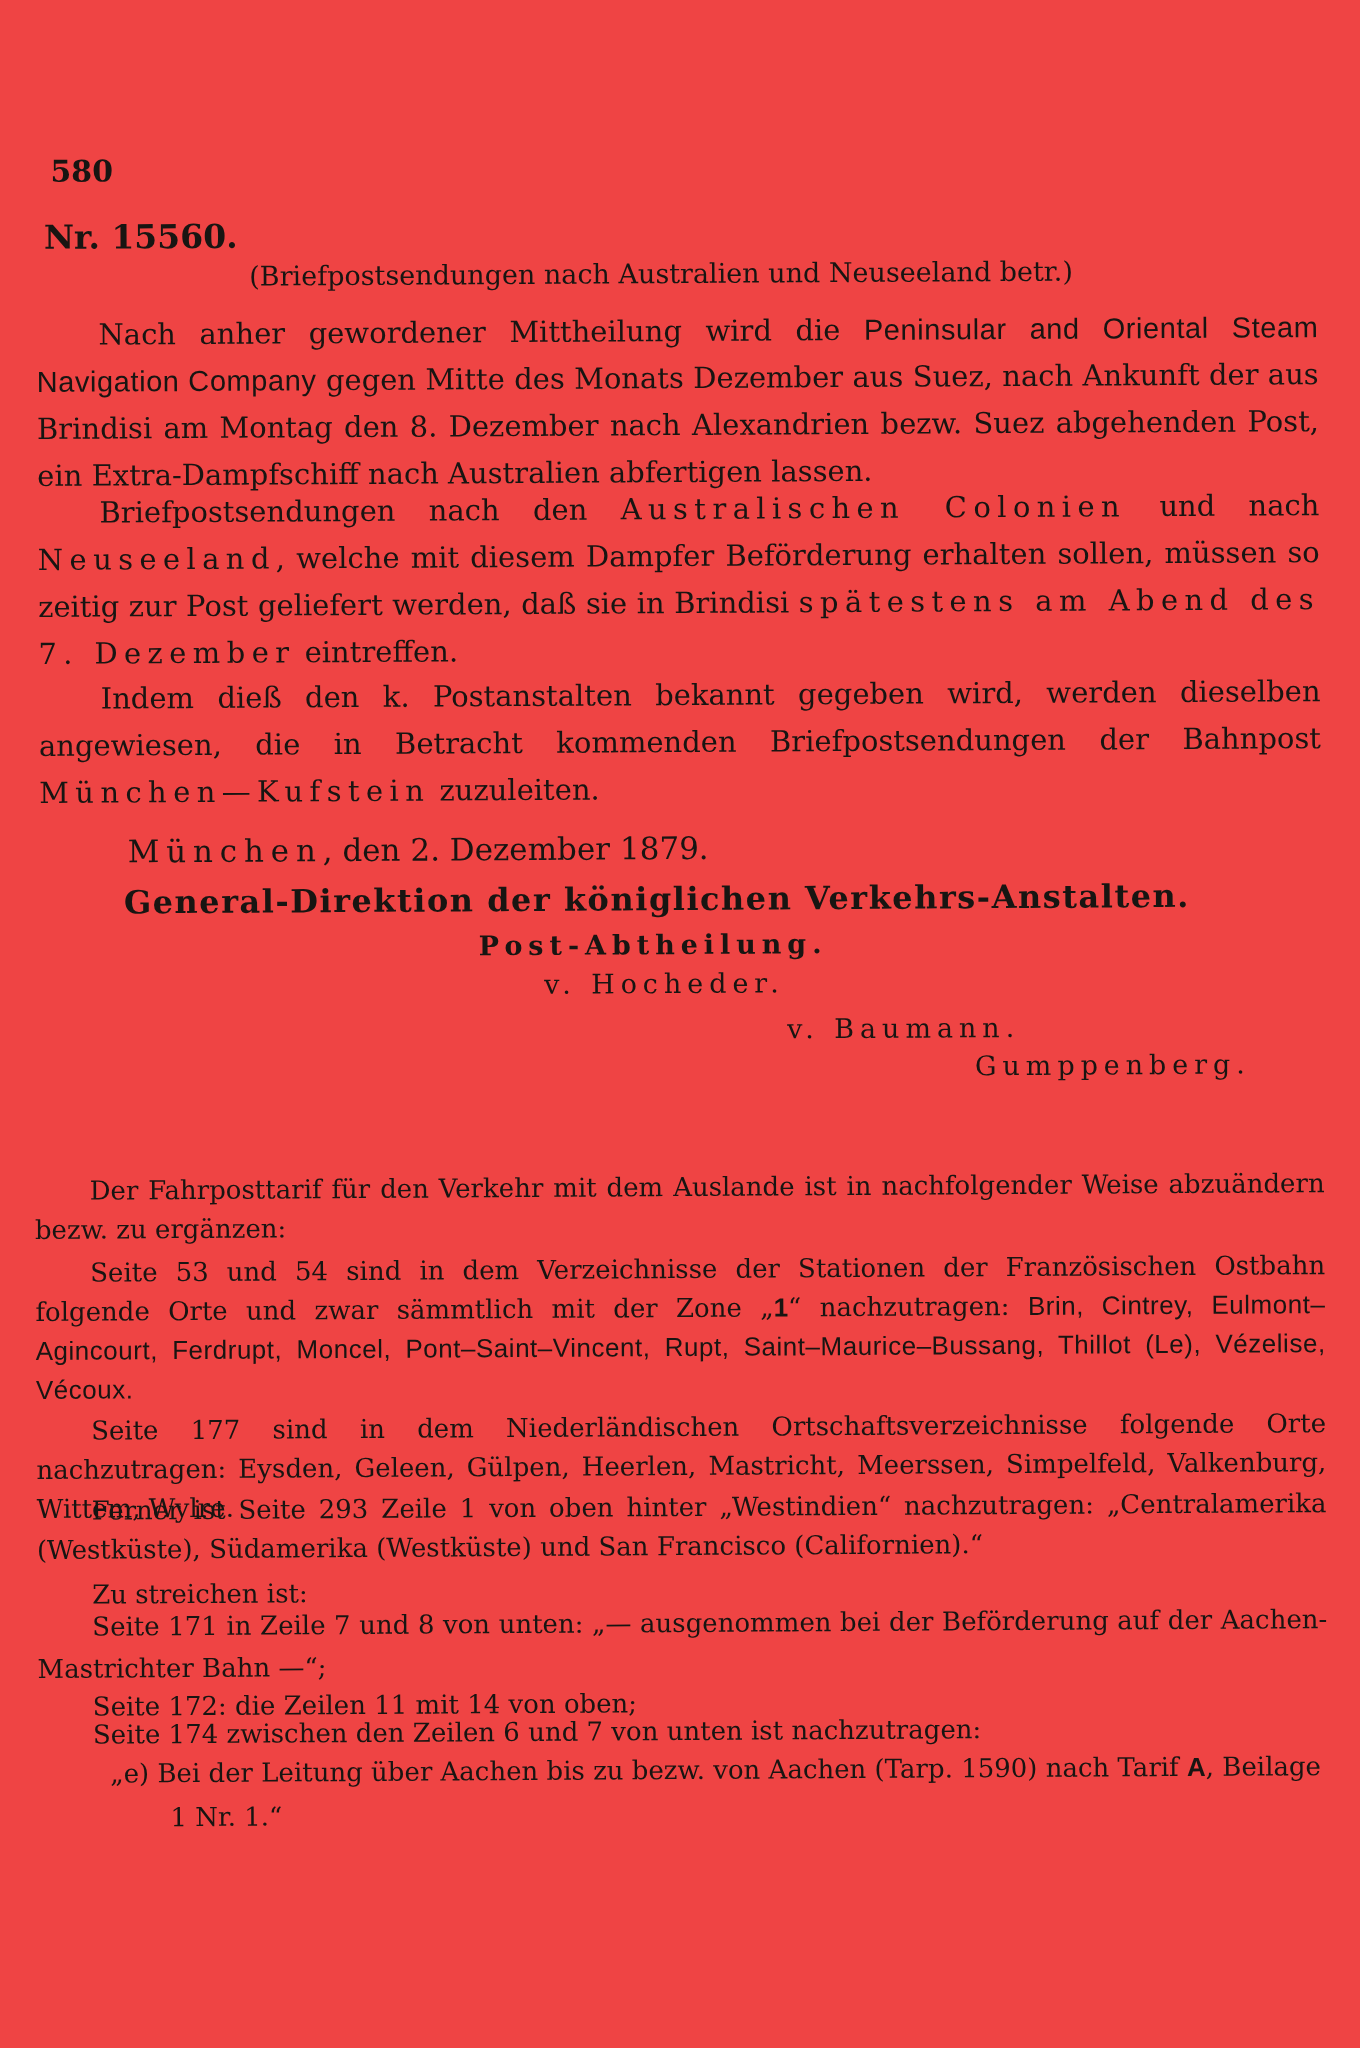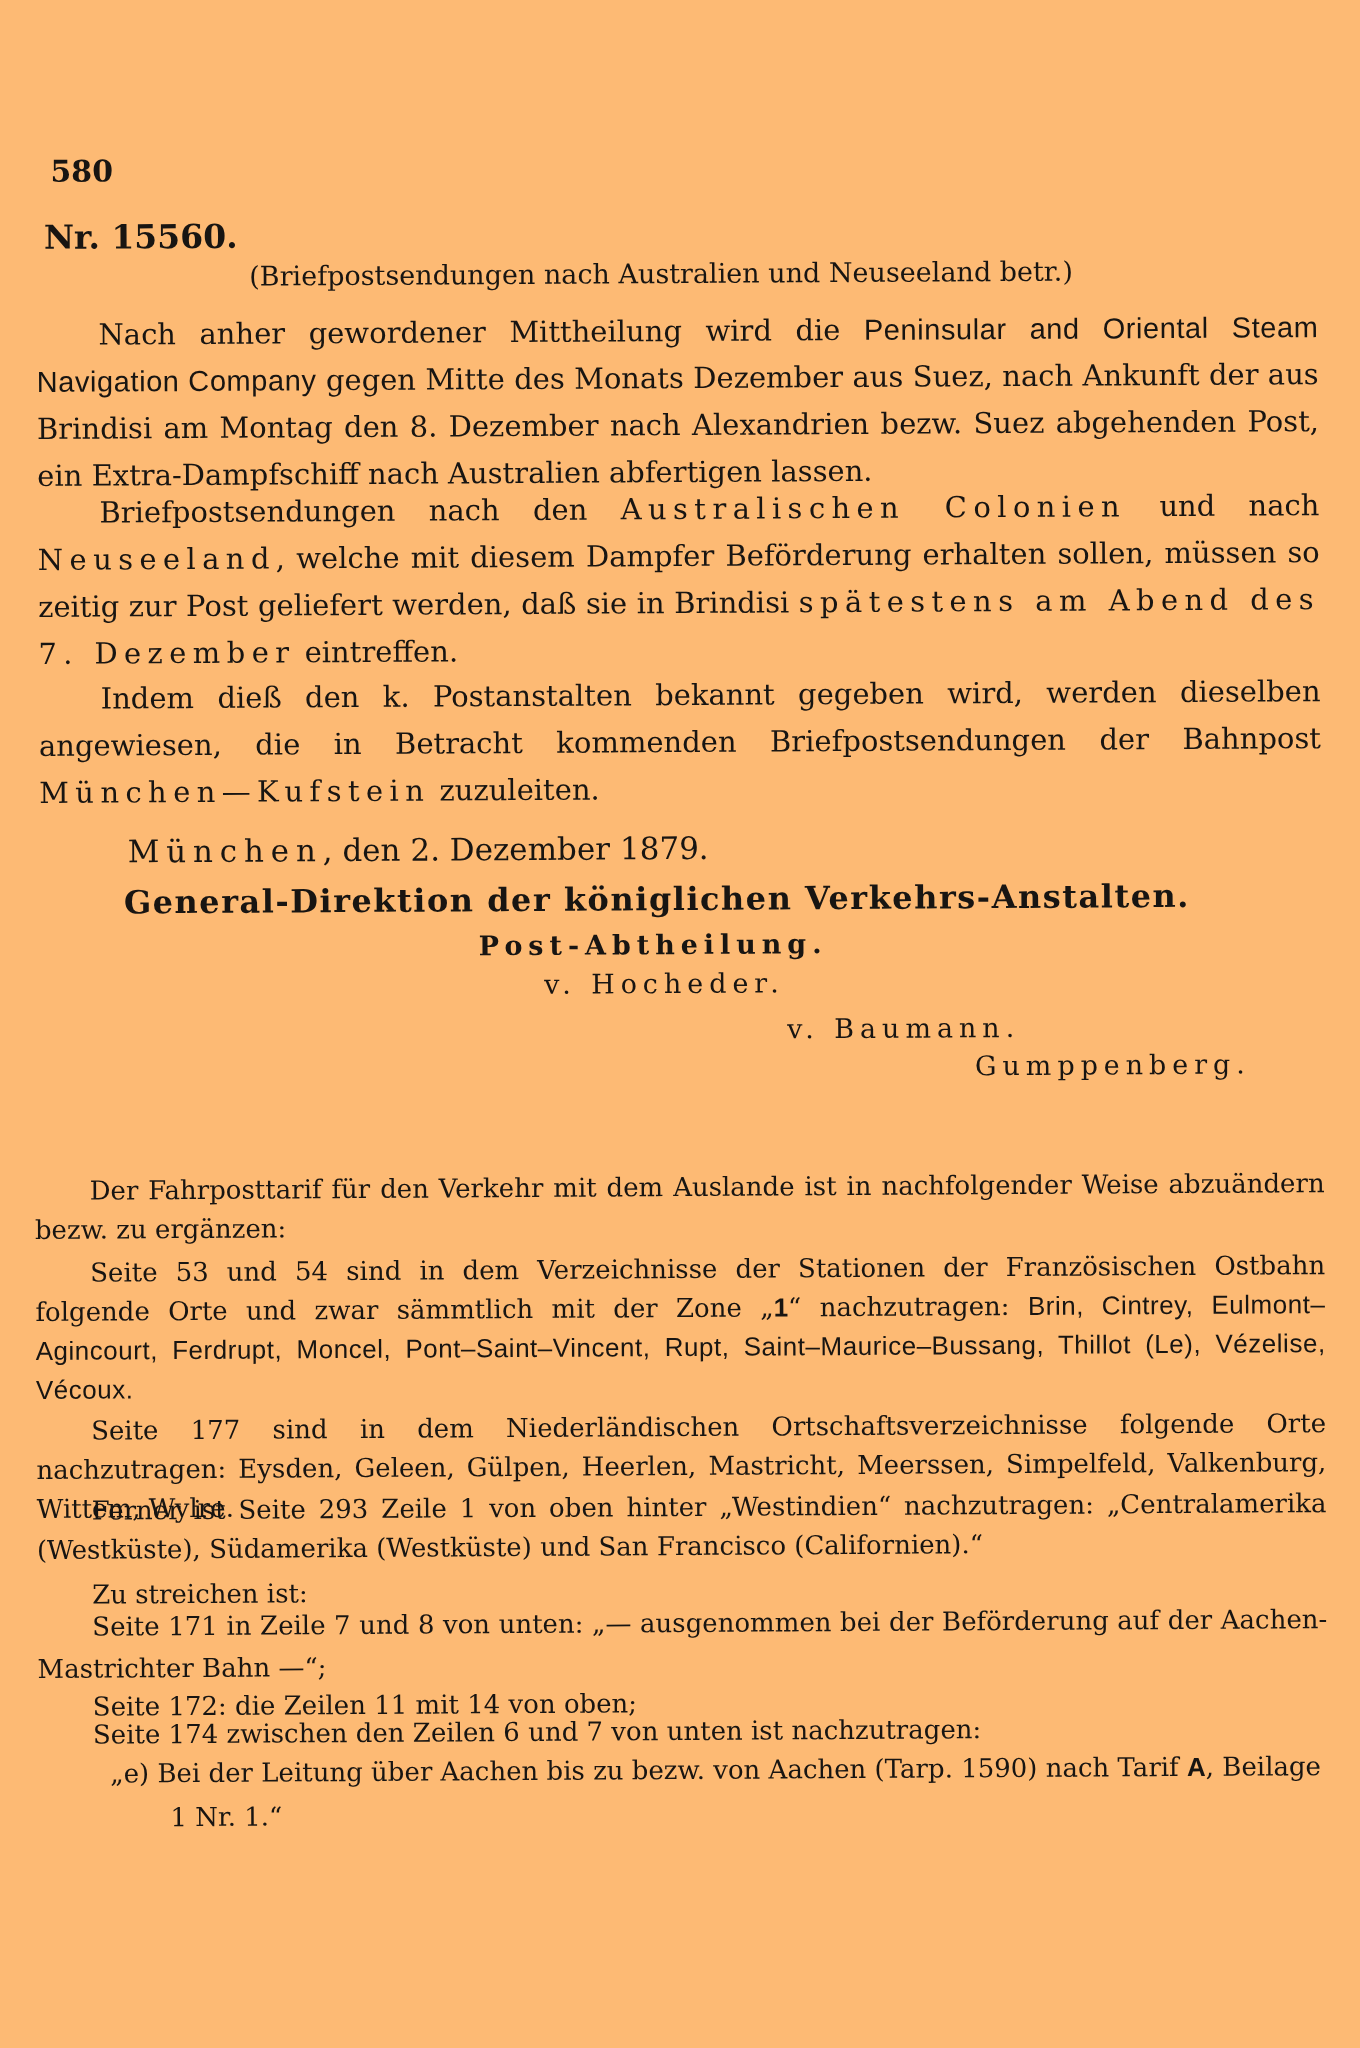--- a/index.html
+++ b/index.html
@@ -1,20 +1,20 @@
 <!DOCTYPE html>
 <html lang="de"><head>
 <meta charset="utf-8">
 <style>
   html, body { margin: 0; padding: 0; background: #ffffff; }
   .sheet {
     position: relative;
     width: 1360px;
     height: 2048px;
-    background: #fdba74;
+    background: #ef4444;
     overflow: hidden;
     color: #181512;
     font-family: "DejaVu Serif", serif;
   }
   .tilt {
     position: absolute;
     inset: 0;
     transform: rotate(-0.35deg);
     transform-origin: 50% 45%;
   }

